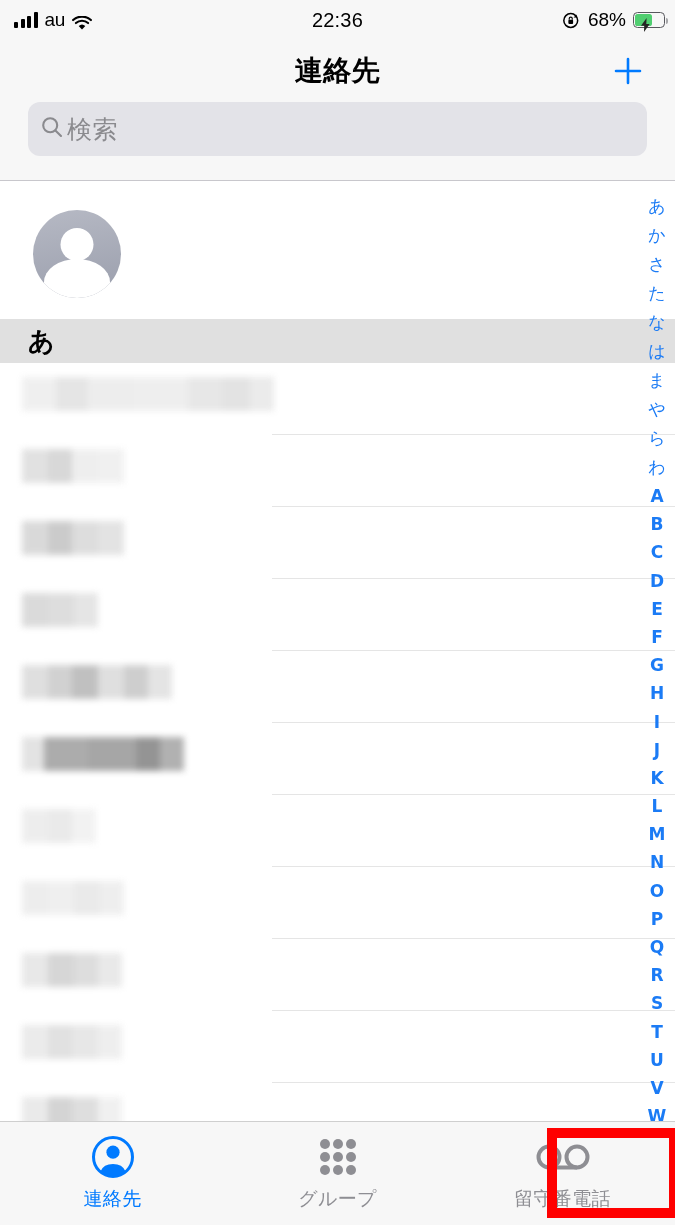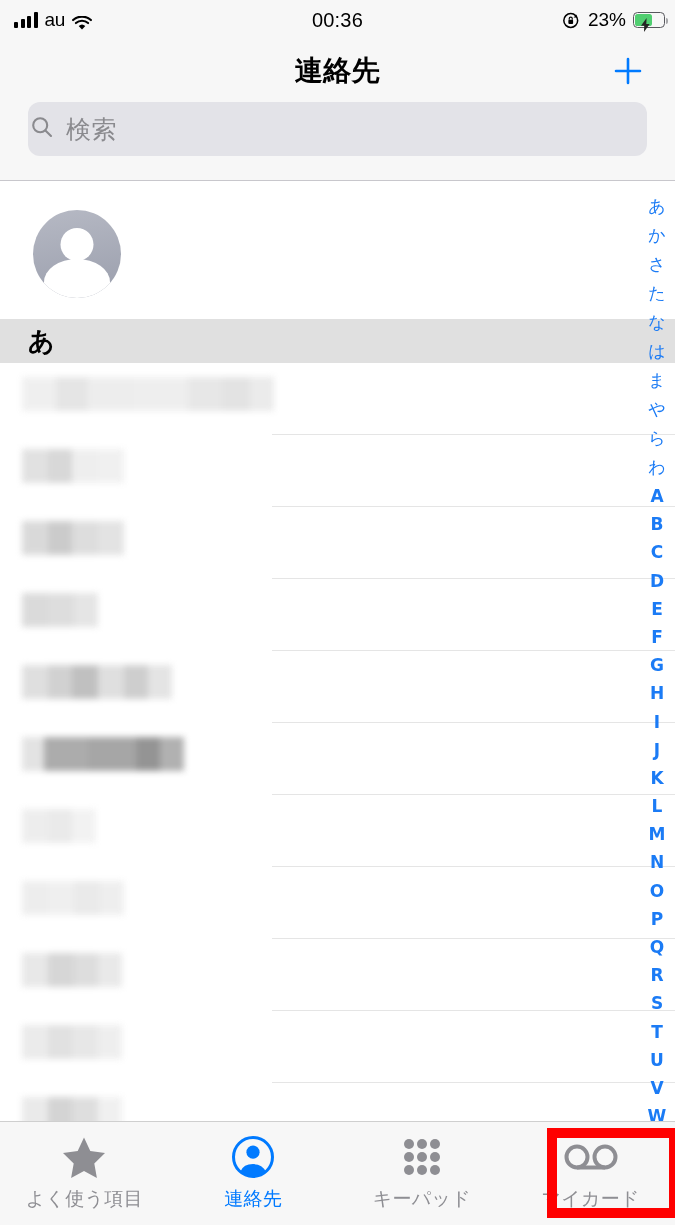--- a/index.html
+++ b/index.html
@@ -69,21 +69,21 @@
   .nav-right{
     position:absolute; right:28px; width:38px; height:38px;
   }
 
   
   .search-wrap{
     width:675px; background:#f7f7f7; padding:0 28px 24px 28px;
   }
   .search-field{
     height:54px; background:#e3e3e8; border-radius:12px;
-    display:flex; align-items:center; padding-left:2px; gap:12px;
+    display:flex; align-items:center; padding-left:12px; gap:3px;
   }
   .search-ph{
     font-size:25px; color:#8a8a8e; letter-spacing:.5px;
     font-family:"DejaVu Sans", sans-serif;
   }
   .hairline-top{ width:675px; height:1px; background:#c8c7cc; }
 
   
   .content{
     position:absolute; top:188px; left:0; width:675px; bottom:104px;
@@ -181,31 +181,31 @@
     </span>
     <span class="carrier">au</span>
     <span class="wifi-ic">
       <svg viewBox="0 0 20 15" width="20" height="15">
         <path d="M10 13.6 6.7 10.1a4.8 4.8 0 0 1 6.6 0z" fill="#000"></path>
         <path d="M3.9 7.1a8.9 8.9 0 0 1 12.2 0" stroke="#000" stroke-width="2.1" fill="none" stroke-linecap="round"></path>
         <path d="M1.1 4.1a13 13 0 0 1 17.8 0" stroke="#000" stroke-width="2.1" fill="none" stroke-linecap="round"></path>
       </svg>
     </span>
   </div>
-  <div class="sb-center">00:36</div>
+  <div class="sb-center">22:36</div>
   <div class="sb-right">
     <span class="rotlock">
       <svg viewBox="0 0 20 20" width="19" height="19">
         <circle cx="9.2" cy="10" r="7.3" fill="none" stroke="#000" stroke-width="1.6"></circle>
         <rect x="6.7" y="9.3" width="5" height="4.4" rx="1" fill="#000"></rect>
         <path d="M7.6 9.3V8a1.6 1.6 0 0 1 3.2 0v1.3" fill="none" stroke="#000" stroke-width="1.2"></path>
         <path d="M15.4 3.6v3.2h-3.2z" fill="#000"></path>
       </svg>
     </span>
-    <span class="batt-pct">23%</span>
+    <span class="batt-pct">68%</span>
     <span class="battery">
       <span class="batt-fill" id="batt-fill" style="width: 61%; background: rgb(52, 199, 89);"></span>
       <span class="bolt">
         <svg viewBox="0 0 11 14" width="11" height="14">
           <path d="M6.6 0 1 7.8h3.2L4 14l5.7-8H6.3z" fill="#000"></path>
         </svg>
       </span>
     </span>
   </div>
 </div>
@@ -384,28 +384,20 @@
     <span>V</span>
     <span>W</span>
     <span>X</span>
     <span>Y</span>
     <span>Z</span>
     <span>#</span>
   </div>
 
 <div class="tab-bar">
 
-  <div class="tab">
-    <span class="ic">
-      <svg viewBox="0 0 44 42" width="44" height="42">
-        <path d="M22 1.5 28.3 15l14.7 2-10.7 10.4 2.6 14.6L22 35.1 9.1 42l2.6-14.6L1 17l14.7-2z" fill="#8e8e93"></path>
-      </svg>
-    </span>
-    <span class="lb">よく使う項目</span>
-  </div>
 
 
   <div class="tab active">
     <span class="ic">
       <svg viewBox="0 0 44 44" width="44" height="44">
         <circle cx="22" cy="22" r="19.5" fill="none" stroke="#007aff" stroke-width="3"></circle>
         <circle cx="22" cy="17.2" r="6.6" fill="#007aff"></circle>
         <path d="M9.4 36.5a13.4 11.2 0 0 1 25.2 0 19.4 19.4 0 0 1-25.2 0z" fill="#007aff"></path>
       </svg>
     </span>
@@ -421,28 +413,28 @@
             <circle cx="33" cy="7" r="5"></circle>
           <circle cx="7" cy="20" r="5"></circle>
             <circle cx="20" cy="20" r="5"></circle>
             <circle cx="33" cy="20" r="5"></circle>
           <circle cx="7" cy="33" r="5"></circle>
             <circle cx="20" cy="33" r="5"></circle>
             <circle cx="33" cy="33" r="5"></circle>
         </g>
       </svg>
     </span>
-    <span class="lb">キーパッド</span>
+    <span class="lb">グループ</span>
   </div>
 
   <div class="tab">
     <span class="ic">
       <svg viewBox="0 0 54 28" width="54" height="28">
         <circle cx="13" cy="14" r="10.5" fill="none" stroke="#8e8e93" stroke-width="4"></circle>
         <circle cx="41" cy="14" r="10.5" fill="none" stroke="#8e8e93" stroke-width="4"></circle>
         <path d="M13 24.5h28" stroke="#8e8e93" stroke-width="4" stroke-linecap="butt"></path>
       </svg>
     </span>
-    <span class="lb">マイカード</span>
+    <span class="lb">留守番電話</span>
   </div>
 </div>
 
 <div class="highlight-box" style="border-color: rgb(255, 0, 0);"></div>
 
 </body></html>

